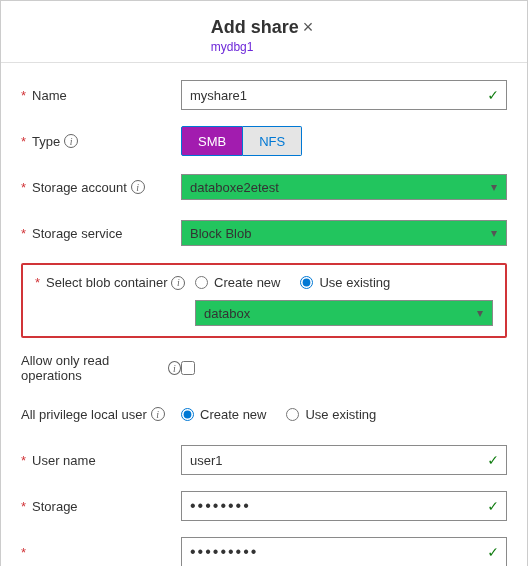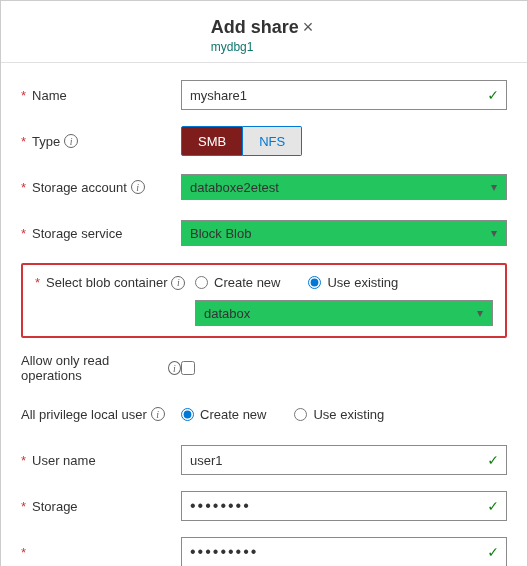--- a/index.html
+++ b/index.html
@@ -32,21 +32,21 @@
       display: flex;
       flex-direction: column;
     }
     .dialog-title {
       font-size: 18px;
       font-weight: 600;
       color: #333;
     }
     .dialog-subtitle {
       font-size: 12px;
-      color: #0f766e;
+      color: #6d28d9;
       margin-top: 2px;
     }
     .close-btn {
       background: none;
       border: none;
       font-size: 18px;
       cursor: pointer;
       color: #555;
       padding: 0 4px;
     }
@@ -119,21 +119,21 @@
     }
     .type-btn {
       padding: 4px 16px;
       font-size: 13px;
       border: 1px solid #0078d4;
       cursor: pointer;
       background: #e5e5e5;
       color: #0078d4;
     }
     .type-btn.active {
-      background: #7f1d1d;
+      background: #a21caf;
       color: #fff;
     }
     .type-btn:first-child {
       border-radius: 2px 0 0 2px;
     }
     .type-btn:last-child {
       border-radius: 0 2px 2px 0;
       border-left: none;
     }
     .select-input {
@@ -178,21 +178,21 @@
       min-width: 160px;
       font-size: 13px;
       color: #333;
       display: flex;
       align-items: center;
       gap: 4px;
     }
     .radio-group {
       display: flex;
       align-items: center;
-      gap: 28px;
+      gap: 20px;
       flex: 1;
     }
     .radio-option {
       display: flex;
       align-items: center;
       gap: 6px;
       cursor: pointer;
       font-size: 13px;
       color: #333;
     }

